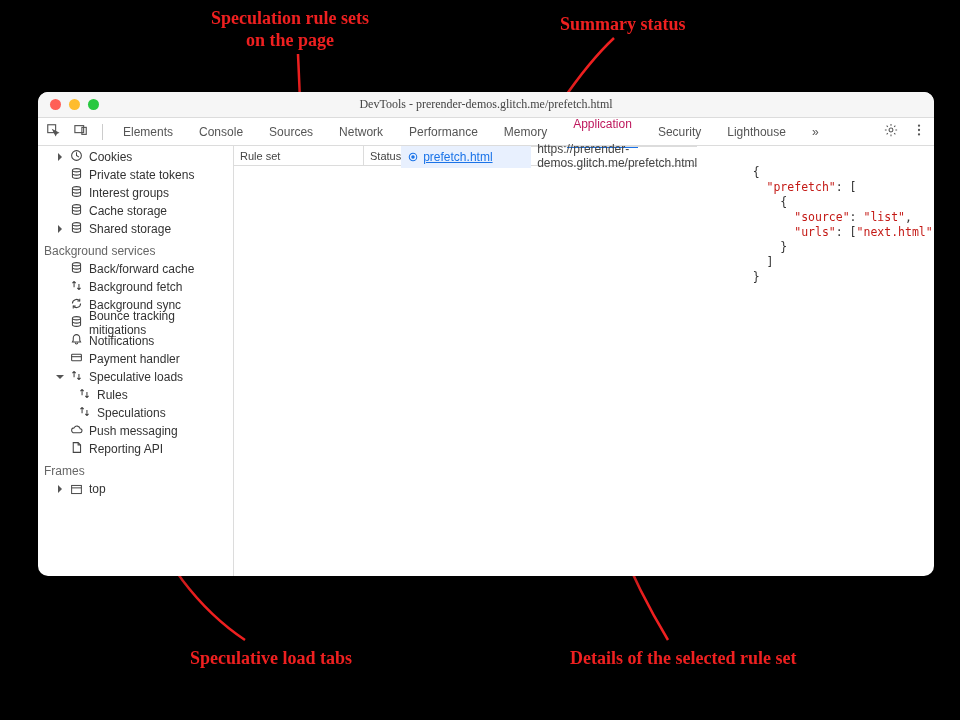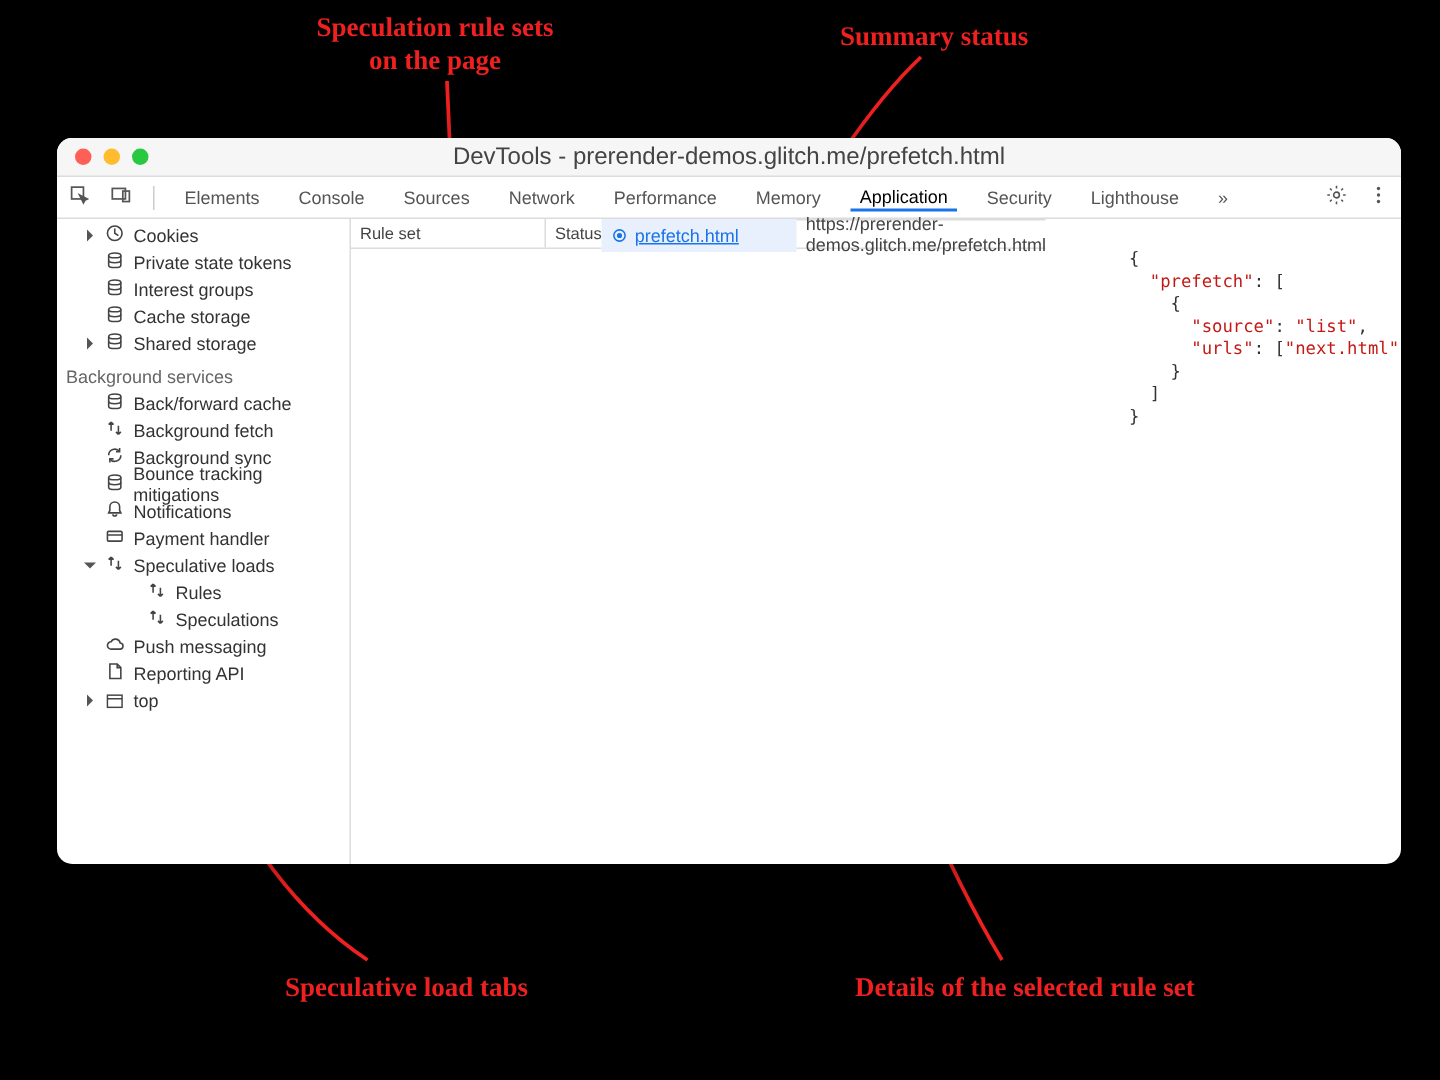--- a/index.html
+++ b/index.html
@@ -36,42 +36,42 @@
   .titlebar {
     height: 26px;
     display: flex; align-items: center;
     border-bottom: 1px solid #dcdcdc;
     background: #f6f6f6;
     position: relative;
   }
   .traffic { display: flex; gap: 8px; margin-left: 12px; }
   .dot { width: 11px; height: 11px; border-radius: 50%; }
   .dot.r{background:#ff5f57;} .dot.y{background:#febc2e;} .dot.g{background:#28c840;}
-  .title { position:absolute; left:0; right:0; text-align:center; font-size:16px; color:#444; font-weight:500;}
+  .title { position:absolute; left:0; right:0; text-align:center; font-size:12px; color:#444; font-weight:500;font-family:Liberation Serif, serif;}
   .toolbar {
     height: 28px;
     display: flex; align-items: center;
     border-bottom: 1px solid #dcdcdc;
     padding: 0 8px;
     gap: 14px;
     color: #555;
   }
   .toolbar .tab { padding: 2px 6px; cursor:default; }
-  .toolbar .tab.active { color:#000000; border-bottom:2px solid #1a73e8; padding-bottom:1px;}
+  .toolbar .tab.active { color:#be185d; border-bottom:2px solid #1a73e8; padding-bottom:15px;}
   .toolbar .icon { color:#555; }
   .toolbar .spacer { flex:1; }
   .body { flex:1; display:flex; min-height:0;}
   .sidebar {
     width: 196px; border-right:1px solid #dcdcdc;
     overflow: hidden;
     font-size:12px; color:#333;
     padding-top:2px;
   }
   .sidebar .item { display:flex; align-items:center; gap:6px; height:18px; padding-left:20px;}
-  .sidebar .item.sub { padding-left:60px;}
+  .sidebar .item.sub { padding-left:40px;}
   .sidebar .section { padding:6px 0 2px 6px; color:#666; font-size:12px;}
   .sidebar svg { width:13px; height:13px; }
   .tri { display:inline-block; width:0;height:0;border-left:4px solid #555;border-top:4px solid transparent;border-bottom:4px solid transparent; margin-right:2px;}
   .tri.down{transform:rotate(90deg);}
   .content { flex:1; display:flex; flex-direction:row; min-width:0;}
   .table-head { display:flex; height:20px; border-bottom:1px solid #dcdcdc; font-size:11px; color:#444; align-items:center;}
   .table-head .col1 { width:130px; padding-left:6px; border-right:1px solid #dcdcdc; height:100%; display:flex; align-items:center;}
   .table-head .col2 { flex:1; padding-left:6px; }
   .table-row { display:flex; height:22px; align-items:center; font-size:12px;}
   .table-row .col1 { width:130px; padding-left:6px; color:#1a73e8; display:flex; align-items:center; gap:4px;}
@@ -292,20 +292,21 @@
           </div>
           <div class="item">
             <span style="width:6px;display:inline-block"></span>
             <span><svg width="13" height="13" viewBox="0 0 16 16" fill="none" stroke="#444" stroke-width="1.3">
                 <path d="M4 2h6l3 3v9H4z"></path>
                 <path d="M10 2v3h3"></path>
               </svg></span>
             <span>Reporting API</span>
           </div>
         </div>
+      <div class="section">Frames</div>
       <div class="item">
         <span class="tri"></span>
         <svg viewBox="0 0 16 16" fill="none" stroke="#444" stroke-width="1.2">
             <rect x="2" y="3" width="12" height="10"></rect>
             <line x1="2" y1="6" x2="14" y2="6"></line>
           </svg>
         <span>top</span>
       </div>
     </div>
 

